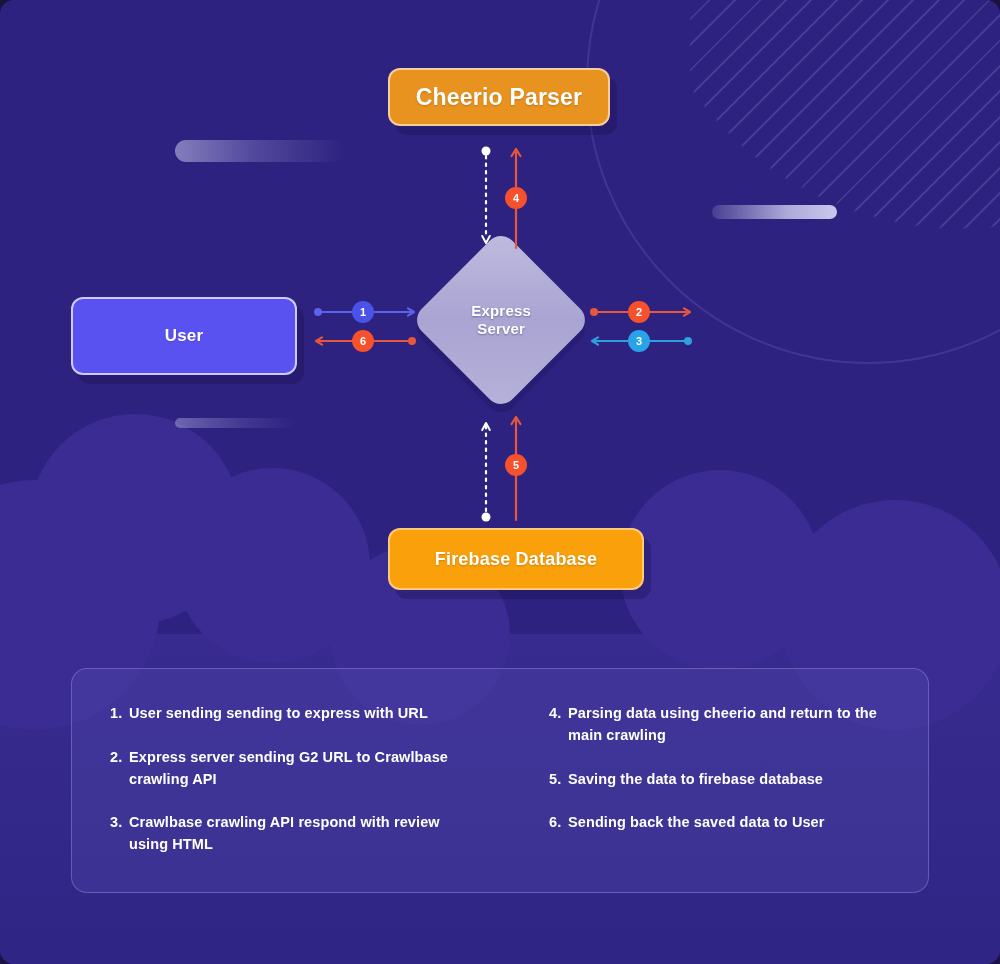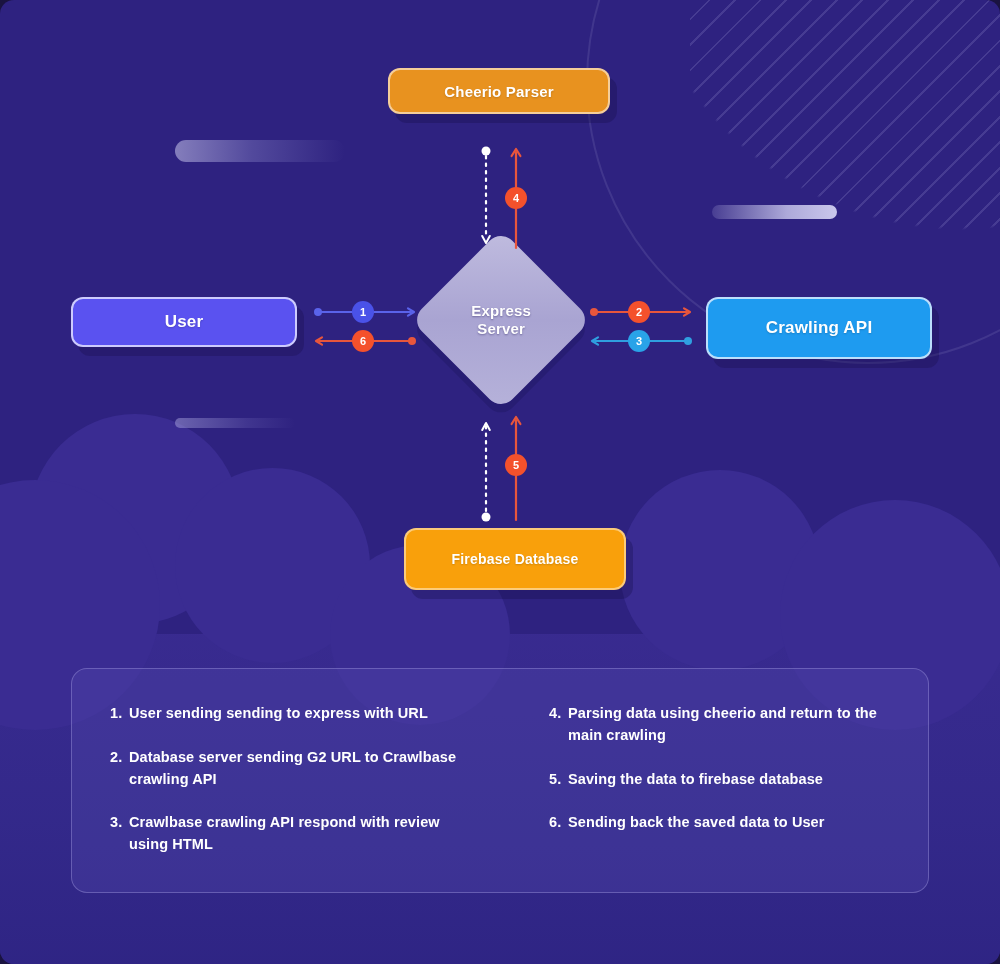--- a/index.html
+++ b/index.html
@@ -111,48 +111,48 @@
     font-weight: bold;
     letter-spacing: 0.2px;
     z-index: 5;
   }
   .node-label {
     text-shadow: 0 1px 2px rgba(0,0,0,0.18);
   }
 
   .node-cheerio {
     left: 388px; top: 68px;
-    width: 222px; height: 46px;
+    width: 222px; height: 58px;
     background: #e8921f;
     border: 2px solid rgba(255,255,255,0.55);
-    font-size: 15px;
+    font-size: 23px;
     box-shadow: 7px 9px 0 rgba(20,12,70,0.30);
   }
   .node-user {
     left: 71px; top: 297px;
-    width: 226px; height: 50px;
+    width: 226px; height: 78px;
     background: #5a52f0;
     border: 2px solid rgba(226,224,255,0.85);
     font-size: 17px;
     box-shadow: 7px 9px 0 rgba(20,12,70,0.28);
   }
   .node-crawl {
     left: 706px; top: 297px;
     width: 226px; height: 62px;
     background: #1e9bf0;
     border: 2px solid rgba(226,240,255,0.80);
     font-size: 17px;
     box-shadow: 7px 9px 0 rgba(20,12,70,0.28);
   }
   .node-firebase {
-    left: 404px; top: 528px;
-    width: 222px; height: 62px;
+    left: 388px; top: 528px;
+    width: 256px; height: 62px;
     background: #f9a00b;
     border: 2px solid rgba(255,255,255,0.45);
-    font-size: 14px;
+    font-size: 18px;
     box-shadow: 7px 9px 0 rgba(20,12,70,0.30);
   }
 
   
   .node-diamond {
     left: 437px; top: 256px;
     width: 128px; height: 128px;
     background: linear-gradient(135deg, #c0bcdf 0%, #a9a4d2 50%, #b6b2da 100%);
     border-radius: 16px;
     transform: rotate(45deg);
@@ -313,44 +313,41 @@
   <div class="badge" style="left:628px; top:330px; background:#29a3e8;">3</div>
 
   <div class="node node-cheerio">
     <span class="node-label">Cheerio Parser</span>
   </div>
 
   <div class="node node-user">
     <span class="node-label">User</span>
   </div>
 
-  <div class="node node-crawl">
-    <span class="node-label">Crawling API</span>
-  </div>
 
   <div class="node node-firebase">
     <span class="node-label">Firebase Database</span>
   </div>
 
   <div class="node node-diamond">
     <div class="diamond-text">
       <div>Express</div>
       <div>Server</div>
     </div>
   </div>
 
   <div class="legend">
     <div class="legend-col left">
       <div class="legend-item">
         <span class="legend-num">1.</span>
         <span class="legend-text">User sending sending to express with URL</span>
       </div>
       <div class="legend-item">
         <span class="legend-num">2.</span>
-        <span class="legend-text">Database server sending G2 URL to Crawlbase crawling API</span>
+        <span class="legend-text">Express server sending G2 URL to Crawlbase crawling API</span>
       </div>
       <div class="legend-item">
         <span class="legend-num">3.</span>
         <span class="legend-text">Crawlbase crawling API respond with review using HTML</span>
       </div>
     </div>
     <div class="legend-col right">
       <div class="legend-item">
         <span class="legend-num">4.</span>
         <span class="legend-text">Parsing data using cheerio and return to the main crawling</span>

